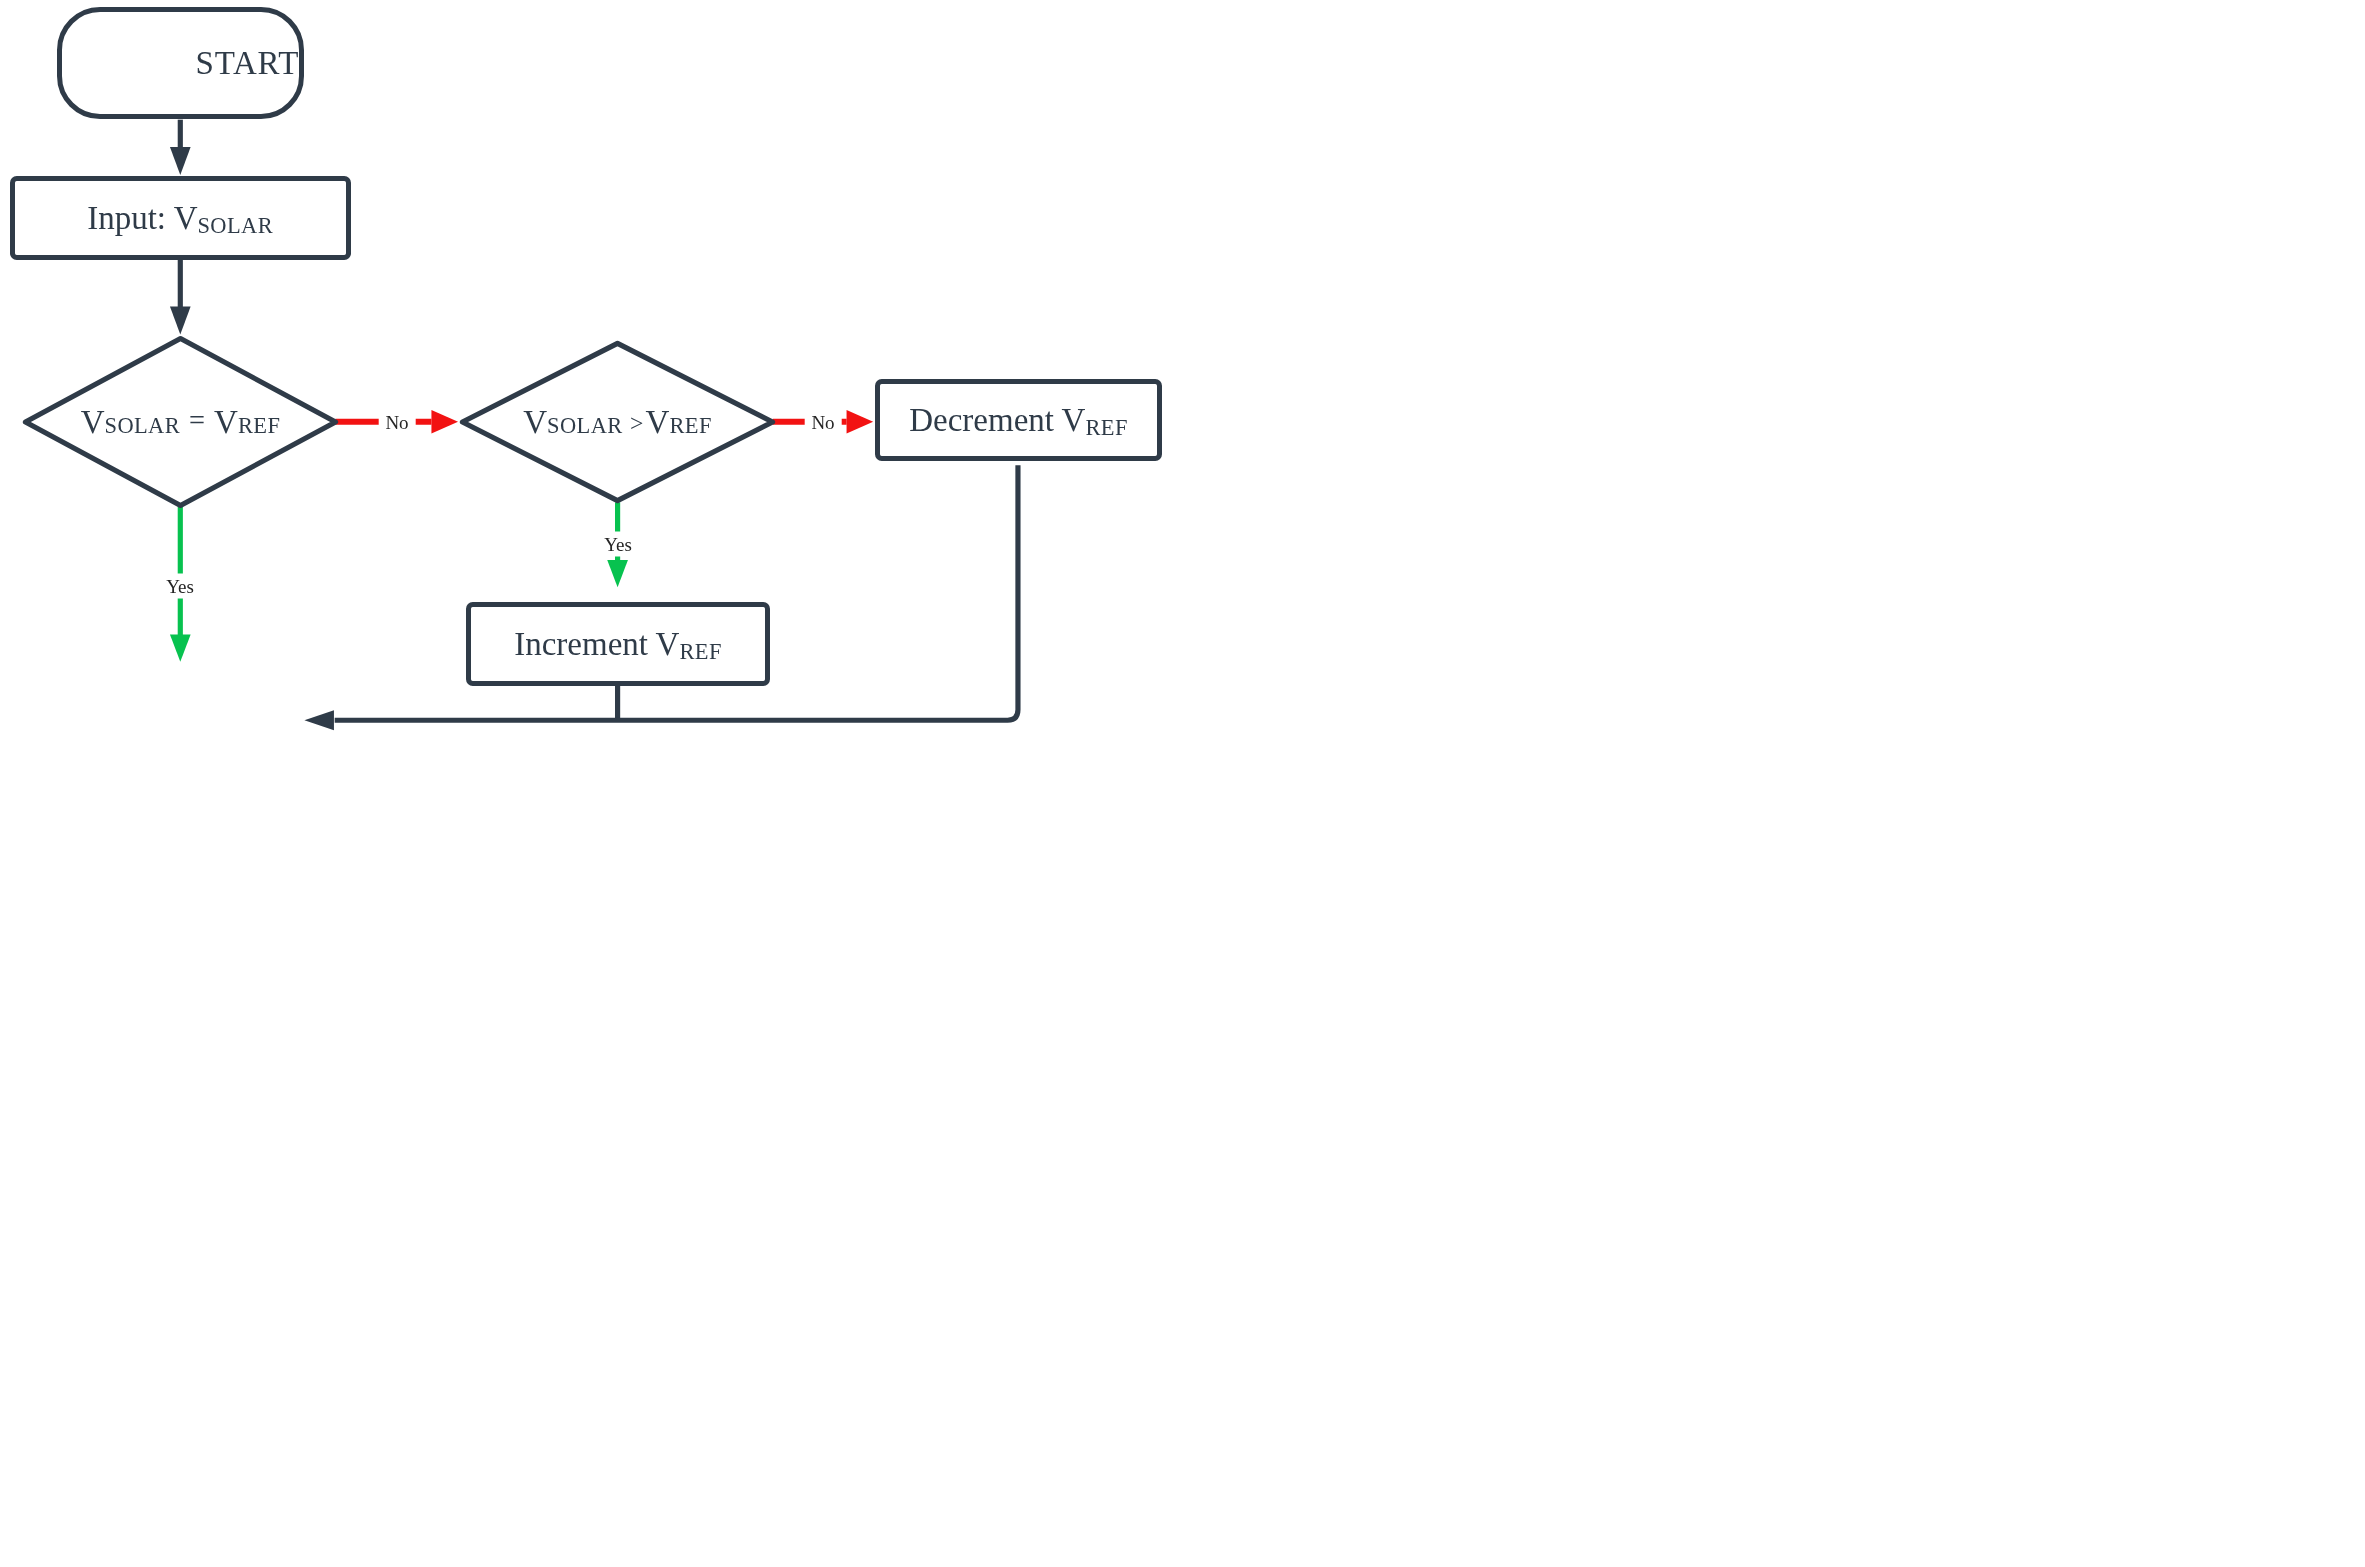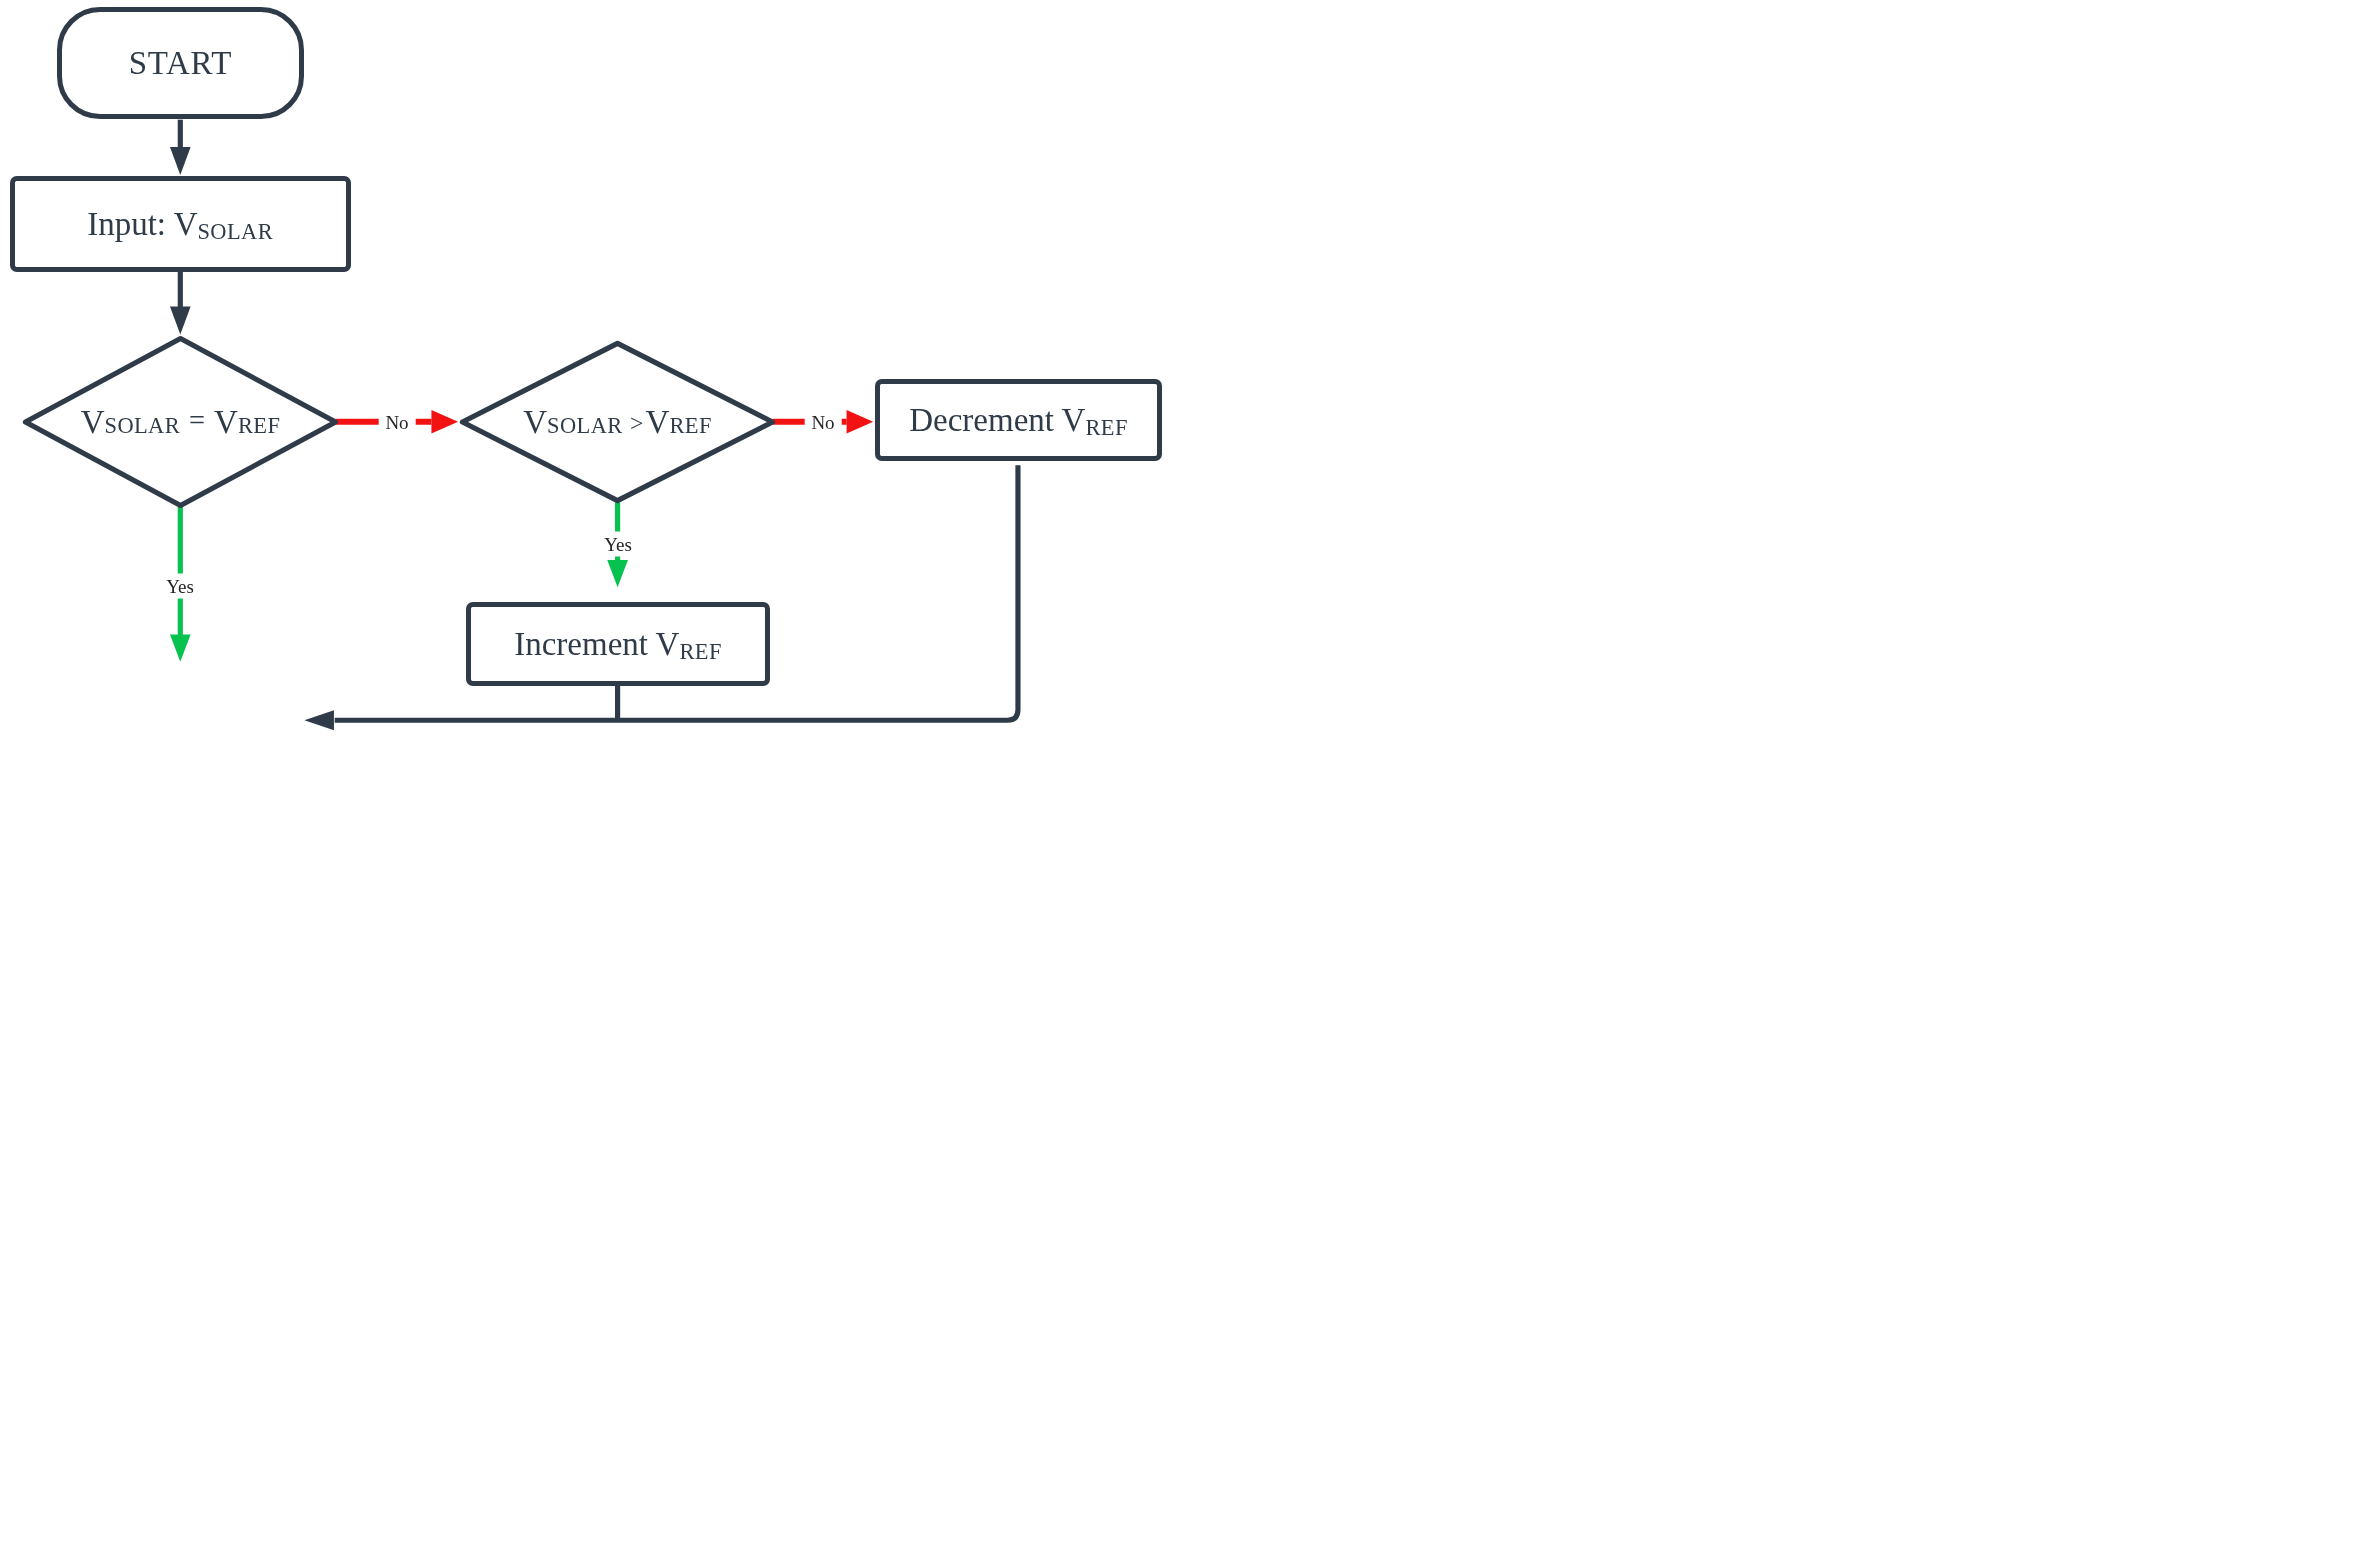--- a/index.html
+++ b/index.html
@@ -30,21 +30,21 @@
   .node{
     position:absolute;z-index:2;
     background:#fff;
     border:5.2px solid var(--shape_stroke);
     box-sizing:border-box;
     display:flex;align-items:center;justify-content:center;
     color:var(--node_text);
     font-size:33px;
     white-space:nowrap;
   }
-  .terminator{border-radius:43px;letter-spacing:0.7px;}
+  .terminator{border-radius:43px;letter-spacing:0.7px;justify-content:flex-end;}
   .process{border-radius:6.7px;}
   .diamond-wrap{position:absolute;z-index:2;}
   .diamond-wrap svg{display:block;}
   .shape-outline{fill:#ffffff;stroke:var(--shape_stroke);stroke-width:7;stroke-linejoin:round;}
   .diamond-label{
     position:absolute;inset:0;z-index:3;
     display:flex;align-items:center;justify-content:center;
     color:var(--node_text);font-size:33px;white-space:nowrap;
   }
   .sub{font-size:0.68em;position:relative;top:0.18em;letter-spacing:0.4px;}
@@ -103,21 +103,21 @@
     <g>
       <path class="edge-dark" d="M1378 630 L1378 961 Q1378 975 1364 975 L453 975"></path>
       <polygon class="head-dark" points="452,961.5 452,988.5 412,975"></polygon>
     </g>
   </svg>
 
   <div class="node terminator" style="left:57px;top:7.4px;width:247px;height:112px;">
     <span>START</span>
   </div>
 
-  <div class="node process" style="left:9.6px;top:176px;width:341px;height:96px;">
+  <div class="node process" style="left:9.6px;top:176px;width:341px;height:84px;">
     <span><span>Input: V</span><span class="sub">SOLAR</span></span>
   </div>
 
   <div class="diamond-wrap" style="left:21px;top:334px;width:319px;height:176px;">
     <svg width="319" height="176" viewBox="0 0 432 238">
       <polygon class="shape-outline" points="216,6 426,119 216,232 6,119"></polygon>
     </svg>
     <div class="diamond-label">
       <span>V</span>
         <span class="sub">SOLAR</span>

